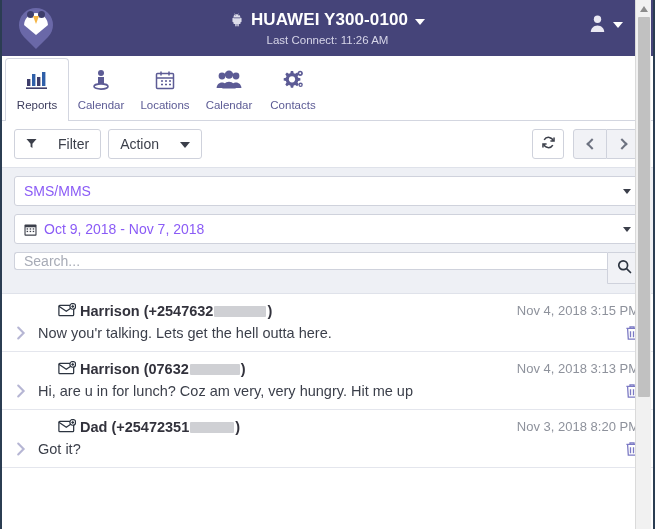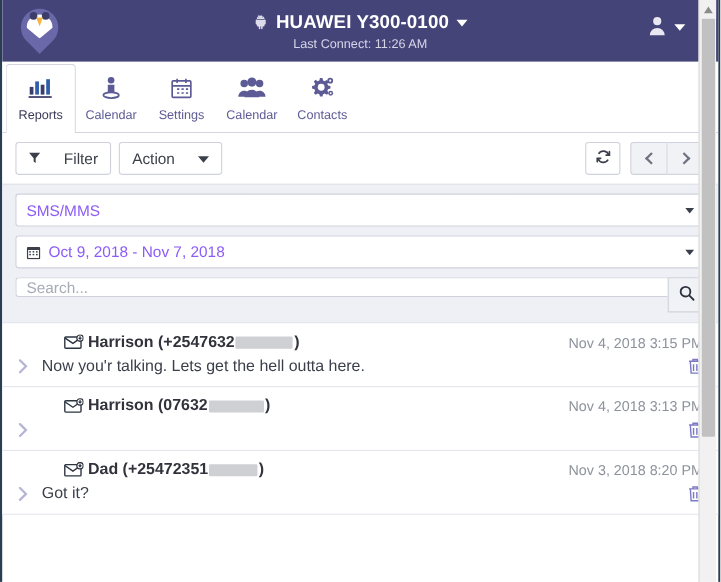--- a/index.html
+++ b/index.html
@@ -258,21 +258,21 @@
   }
 
   
   .list { background: #ffffff; }
   .msg-row {
     border-bottom: 1px solid #e4e6ed;
     padding: 9px 14px 10px 14px;
   }
   .msg-top {
     display: flex;
-    align-items: flex-end;
+    align-items: flex-start;
     padding-left: 42px;
   }
   .msg-icon {
     width: 22px;
     flex: 0 0 22px;
     display: flex; align-items: center;
   }
   .msg-sender {
     font-size: 14.5px;
     font-weight: bold;
@@ -410,21 +410,21 @@
       <span class="tlabel">Calendar</span>
     </div>
 
     <div class="tab">
       <span class="ticon">
         <svg width="22" height="22" viewBox="0 0 22 22" fill="none" stroke="#5c5b95" stroke-width="1.5">
           <rect x="2.5" y="4.5" width="17" height="15" rx="1"></rect>
           <path d="M2.5 9h17M7 2.5v4M15 2.5v4M7 12h2M11 12h2M15 12h2M7 15.5h2M11 15.5h2M15 15.5h2"></path>
         </svg>
       </span>
-      <span class="tlabel">Settings</span>
+      <span class="tlabel">Locations</span>
     </div>
 
     <div class="tab">
       <span class="ticon">
         <svg width="26" height="22" viewBox="0 0 26 22" fill="#5c5b95">
           <circle cx="6" cy="7" r="3.4"></circle>
             <path d="M0.6 19c0-3.2 2.4-5.6 5.4-5.6S11.4 15.8 11.4 19z"></path>
           <circle cx="20" cy="7" r="3.4"></circle>
             <path d="M14.6 19c0-3.2 2.4-5.6 5.4-5.6S25.4 15.8 25.4 19z"></path>
           <circle cx="13" cy="5.6" r="4.2"></circle>
@@ -576,20 +576,21 @@
           <span>)</span>
         </span>
         <span class="msg-date">Nov 4, 2018 3:13 PM</span>
       </div>
       <div class="msg-bottom">
         <span class="expand-chev">
           <svg width="10" height="14" viewBox="0 0 10 14" fill="none" stroke="#b6b6d4" stroke-width="2.1" stroke-linecap="round">
             <path d="M2.2 1.6L7.6 7l-5.4 5.4"></path>
           </svg>
         </span>
+        <span class="msg-text">Hi, are u in for lunch? Coz am very, very hungry. Hit me up</span>
         <span class="trash-btn">
           <svg width="14" height="16" viewBox="0 0 14 16" fill="none" stroke="#7b79c4" stroke-width="1.3">
             <path d="M1.4 3.4h11.2M5 3.4V1.8h4v1.6"></path>
             <path d="M2.6 3.8l.7 10.4h7.4l.7-10.4"></path>
             <path d="M5.5 6.2v6M8.5 6.2v6"></path>
           </svg>
         </span>
       </div>
     </div>
 

